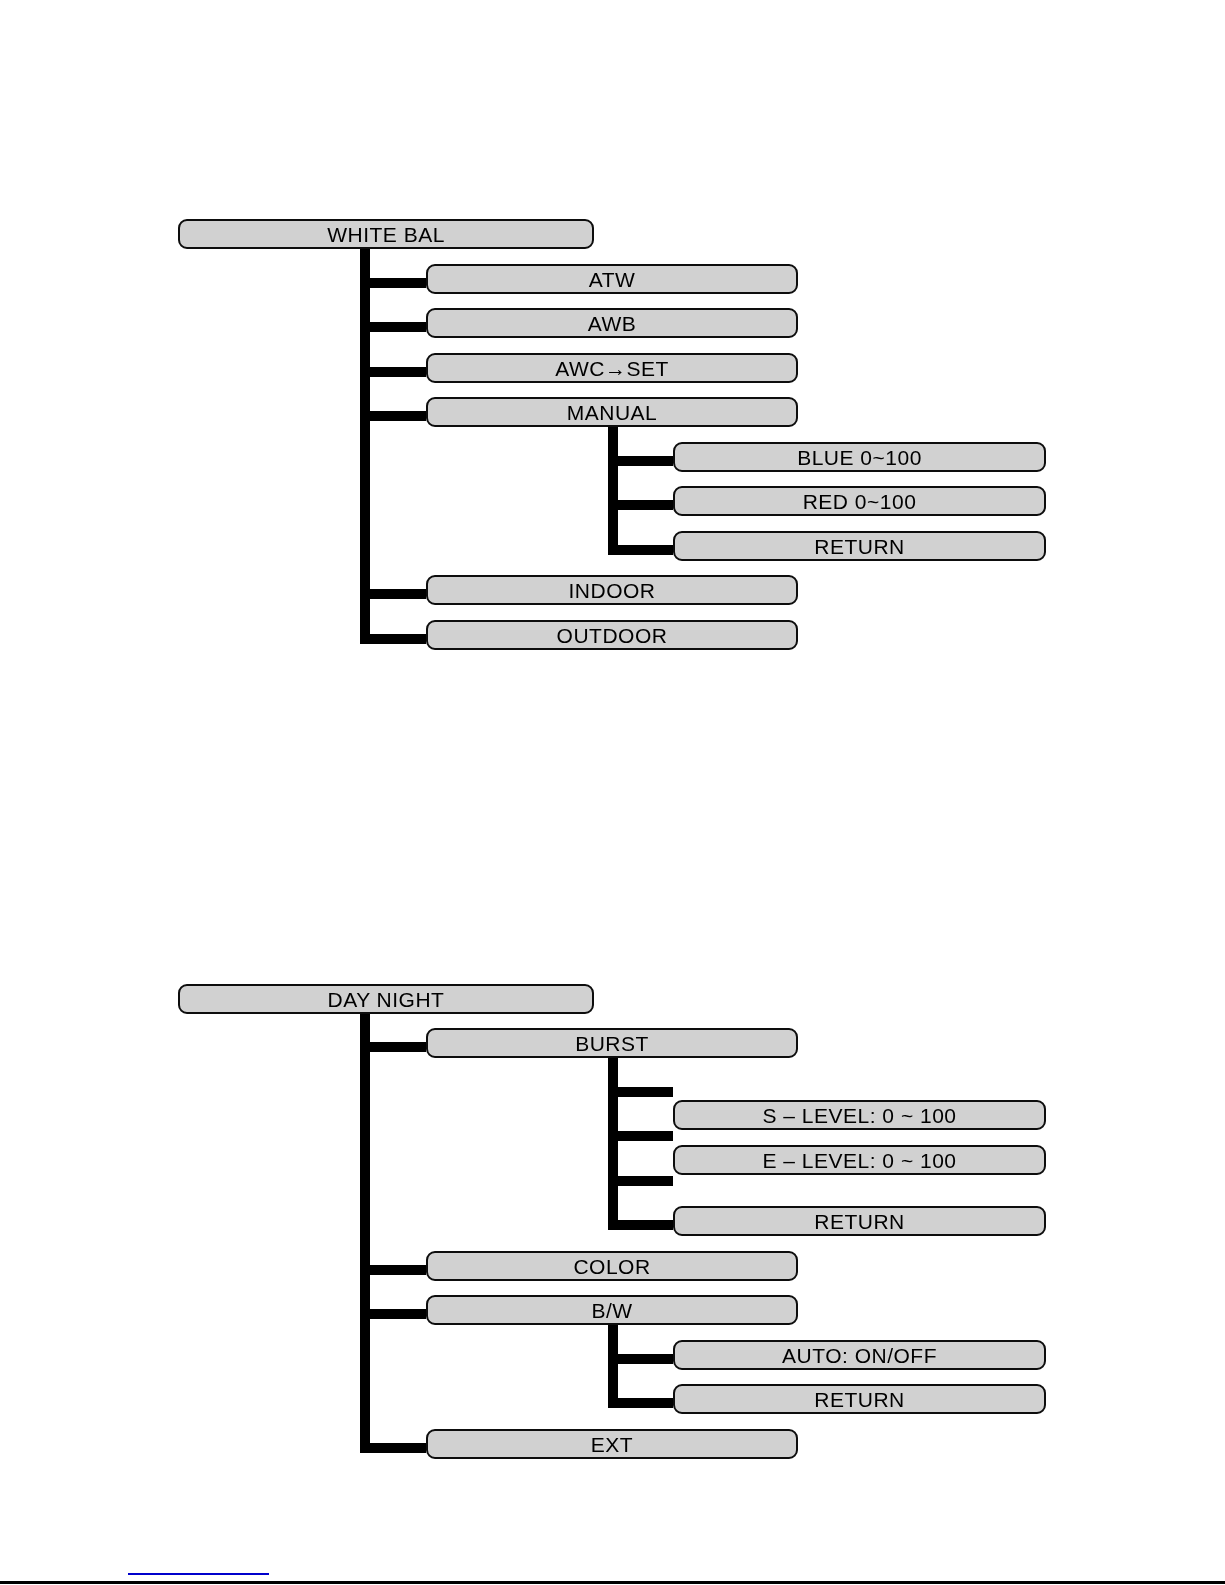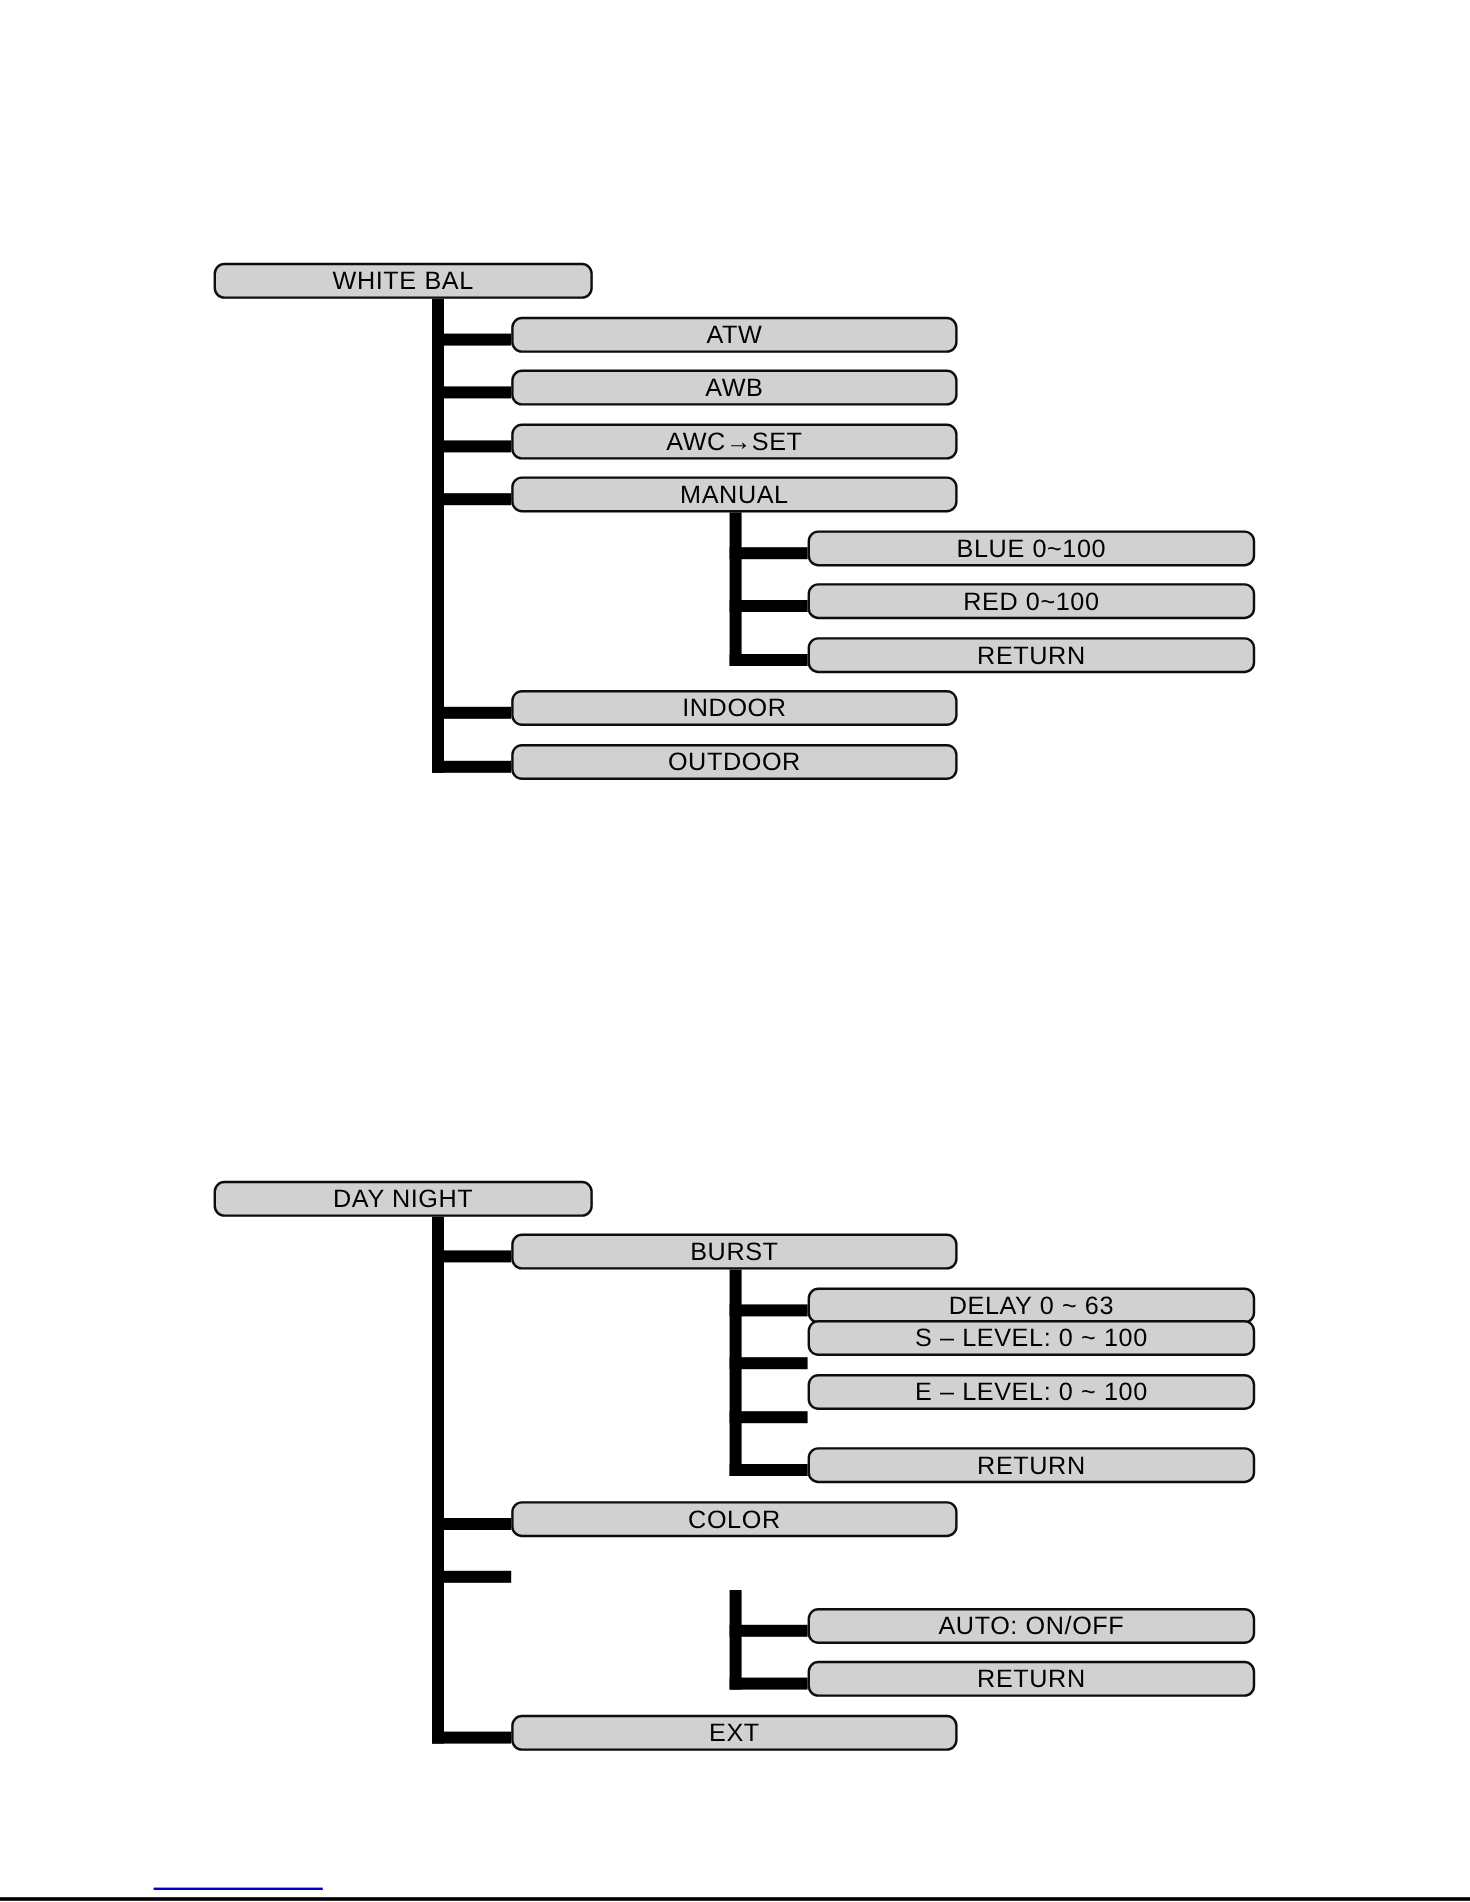--- a/index.html
+++ b/index.html
@@ -21,21 +21,21 @@
     display: flex;
     justify-content: center;
     align-items: flex-end;
     padding-bottom: 1px;
     font-size: 21px;
     line-height: 23px;
     color: #000000;
     white-space: nowrap;
     letter-spacing: 0.5px;
   }
-  .lvl1 { left: 178px; width: 316px; }
+  .lvl1 { left: 178px; width: 416px; }
   .lvl2 { left: 426px; width: 372px; }
   .lvl3 { left: 673px; width: 373px; }
   .conn {
     position: absolute;
     background: #000000;
   }
   .vtrunk { width: 10px; }
   .hline  { height: 10px; }
   .link-line {
     position: absolute;
@@ -95,26 +95,26 @@
   <div class="conn hline" style="left:360px; top:1443px; width:66px"></div>
 
   <div class="box lvl2" style="top:1028px">BURST</div>
 
   <div class="conn vtrunk" style="left:608px; top:1058px; height:172px"></div>
   <div class="conn hline" style="left:608px; top:1087px; width:65px"></div>
   <div class="conn hline" style="left:608px; top:1131px; width:65px"></div>
   <div class="conn hline" style="left:608px; top:1176px; width:65px"></div>
   <div class="conn hline" style="left:608px; top:1220px; width:65px"></div>
 
-  <div class="box lvl3" style="top:1073px">DELAY 0 ~ 63</div>
   <div class="box lvl3" style="top:1100px">S – LEVEL: 0 ~ 100</div>
   <div class="box lvl3" style="top:1145px">E – LEVEL: 0 ~ 100</div>
   <div class="box lvl3" style="top:1206px">RETURN</div>
 
   <div class="box lvl2" style="top:1251px">COLOR</div>
+  <div class="box lvl2" style="top:1295px">B/W</div>
 
   <div class="conn vtrunk" style="left:608px; top:1325px; height:83px"></div>
   <div class="conn hline" style="left:608px; top:1354px; width:65px"></div>
   <div class="conn hline" style="left:608px; top:1398px; width:65px"></div>
 
   <div class="box lvl3" style="top:1340px">AUTO: ON/OFF</div>
   <div class="box lvl3" style="top:1384px">RETURN</div>
 
   <div class="box lvl2" style="top:1429px">EXT</div>
 

